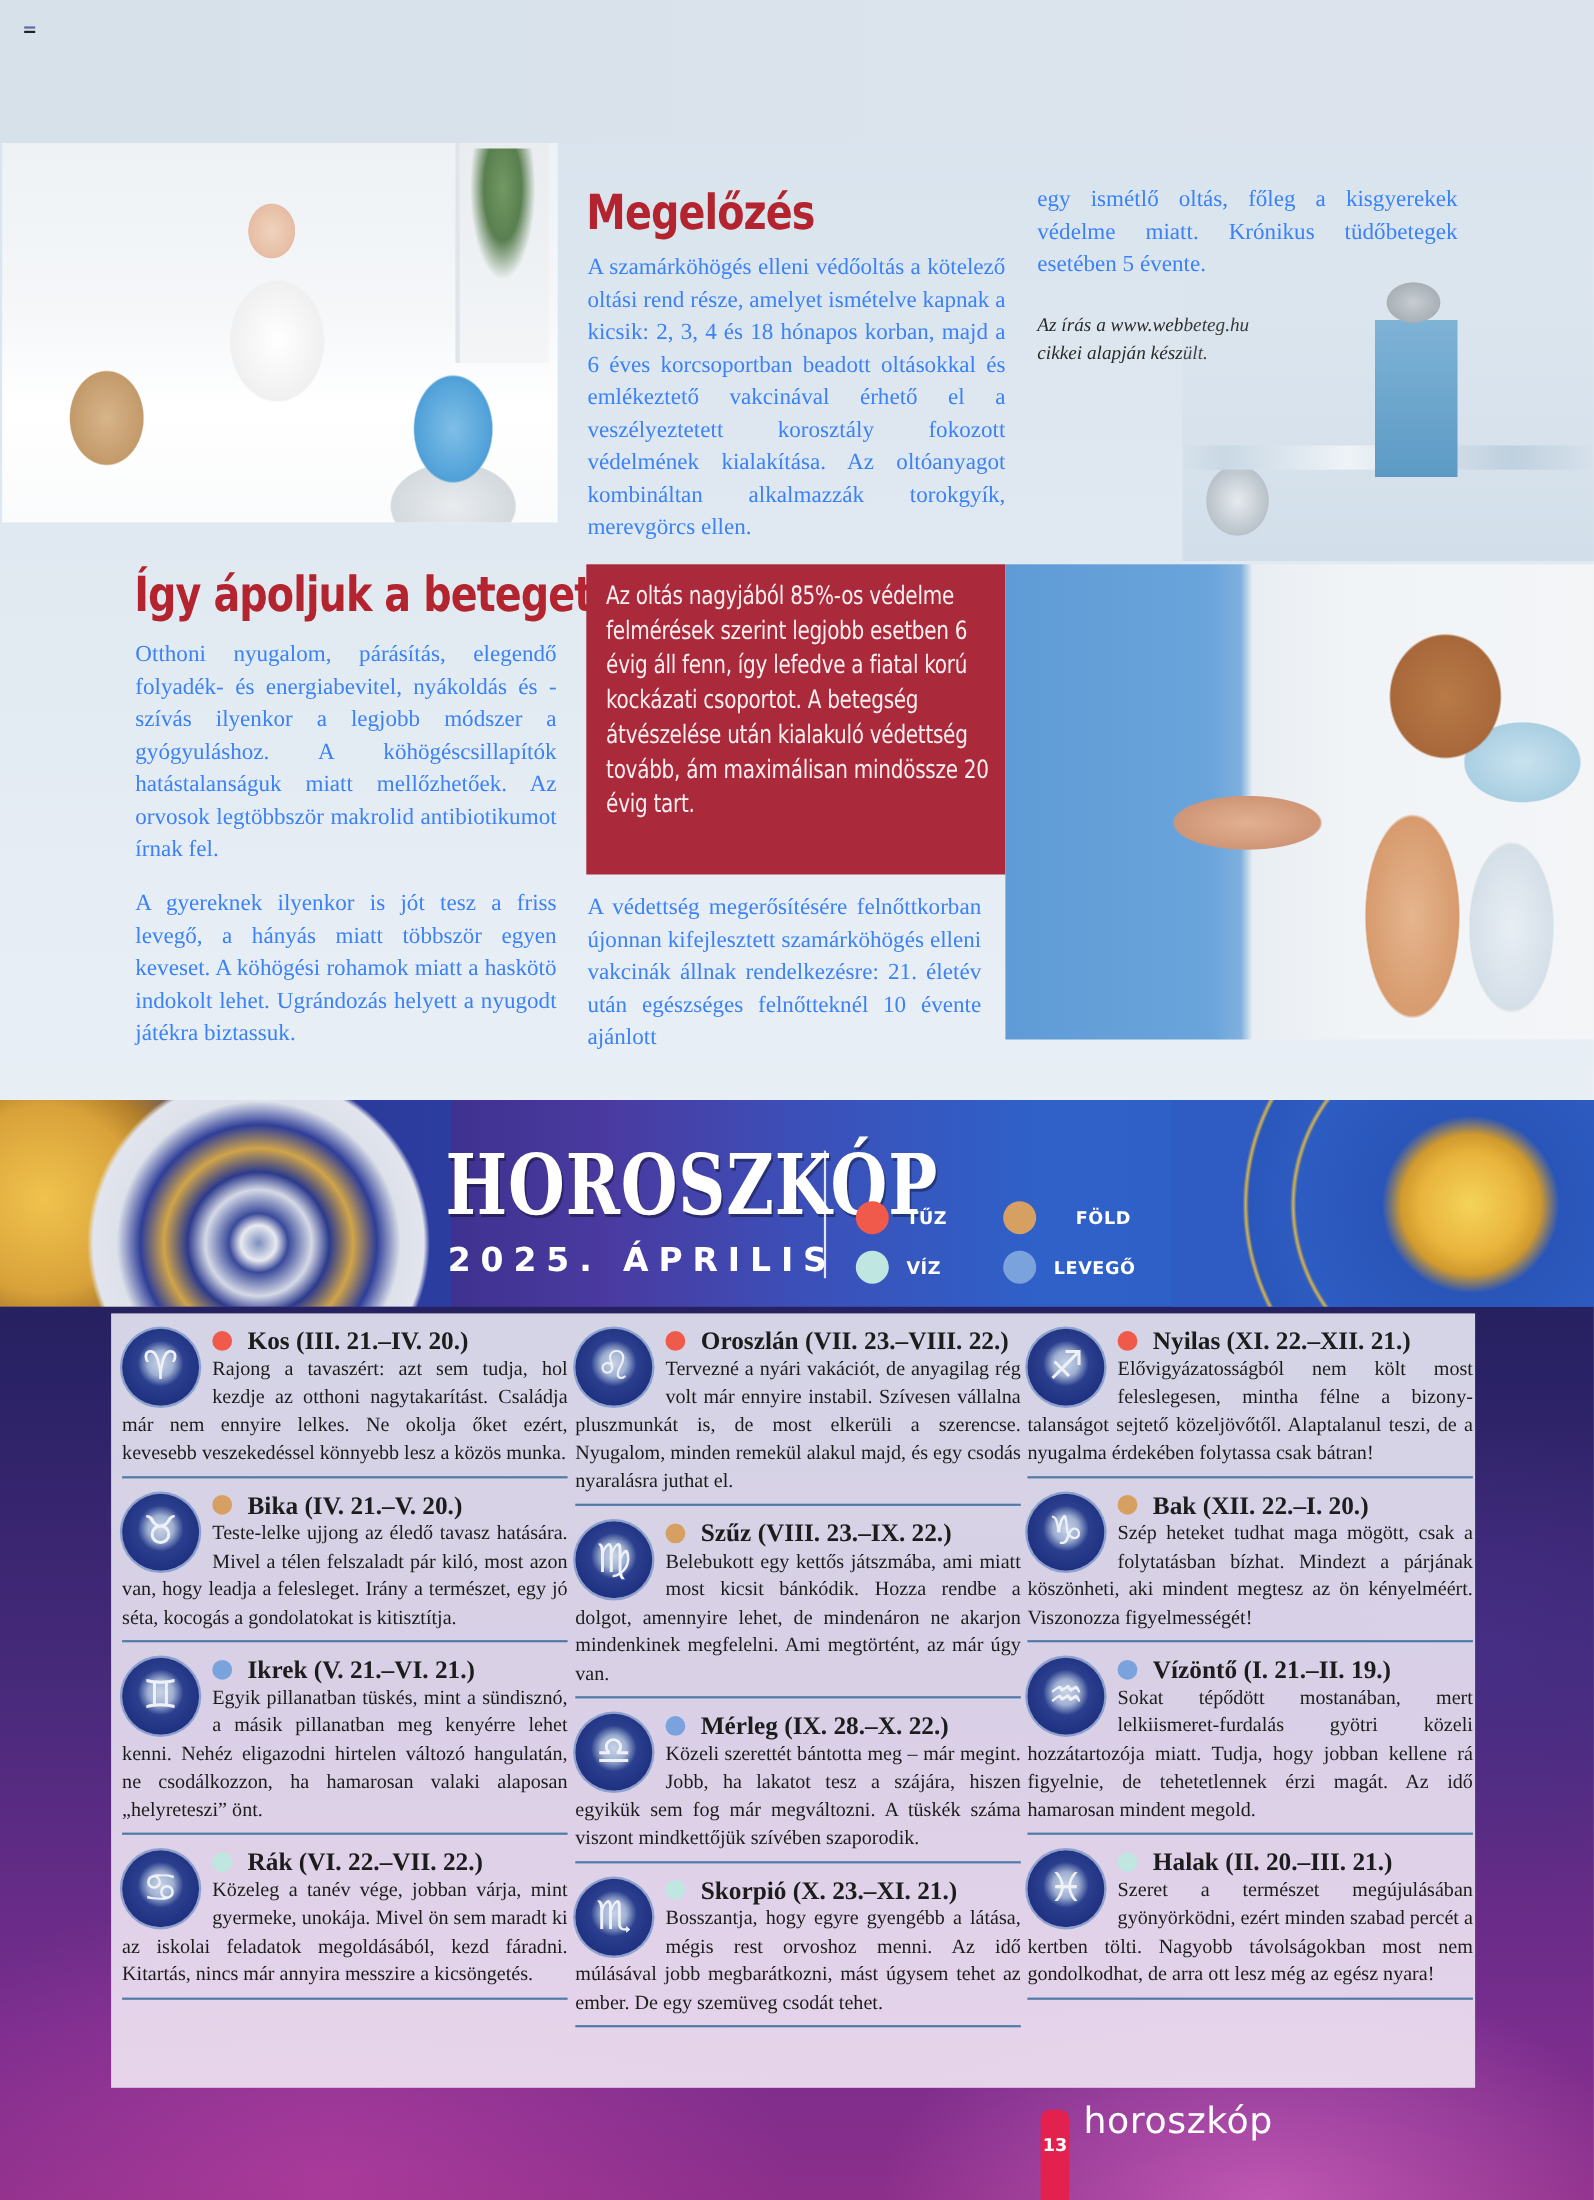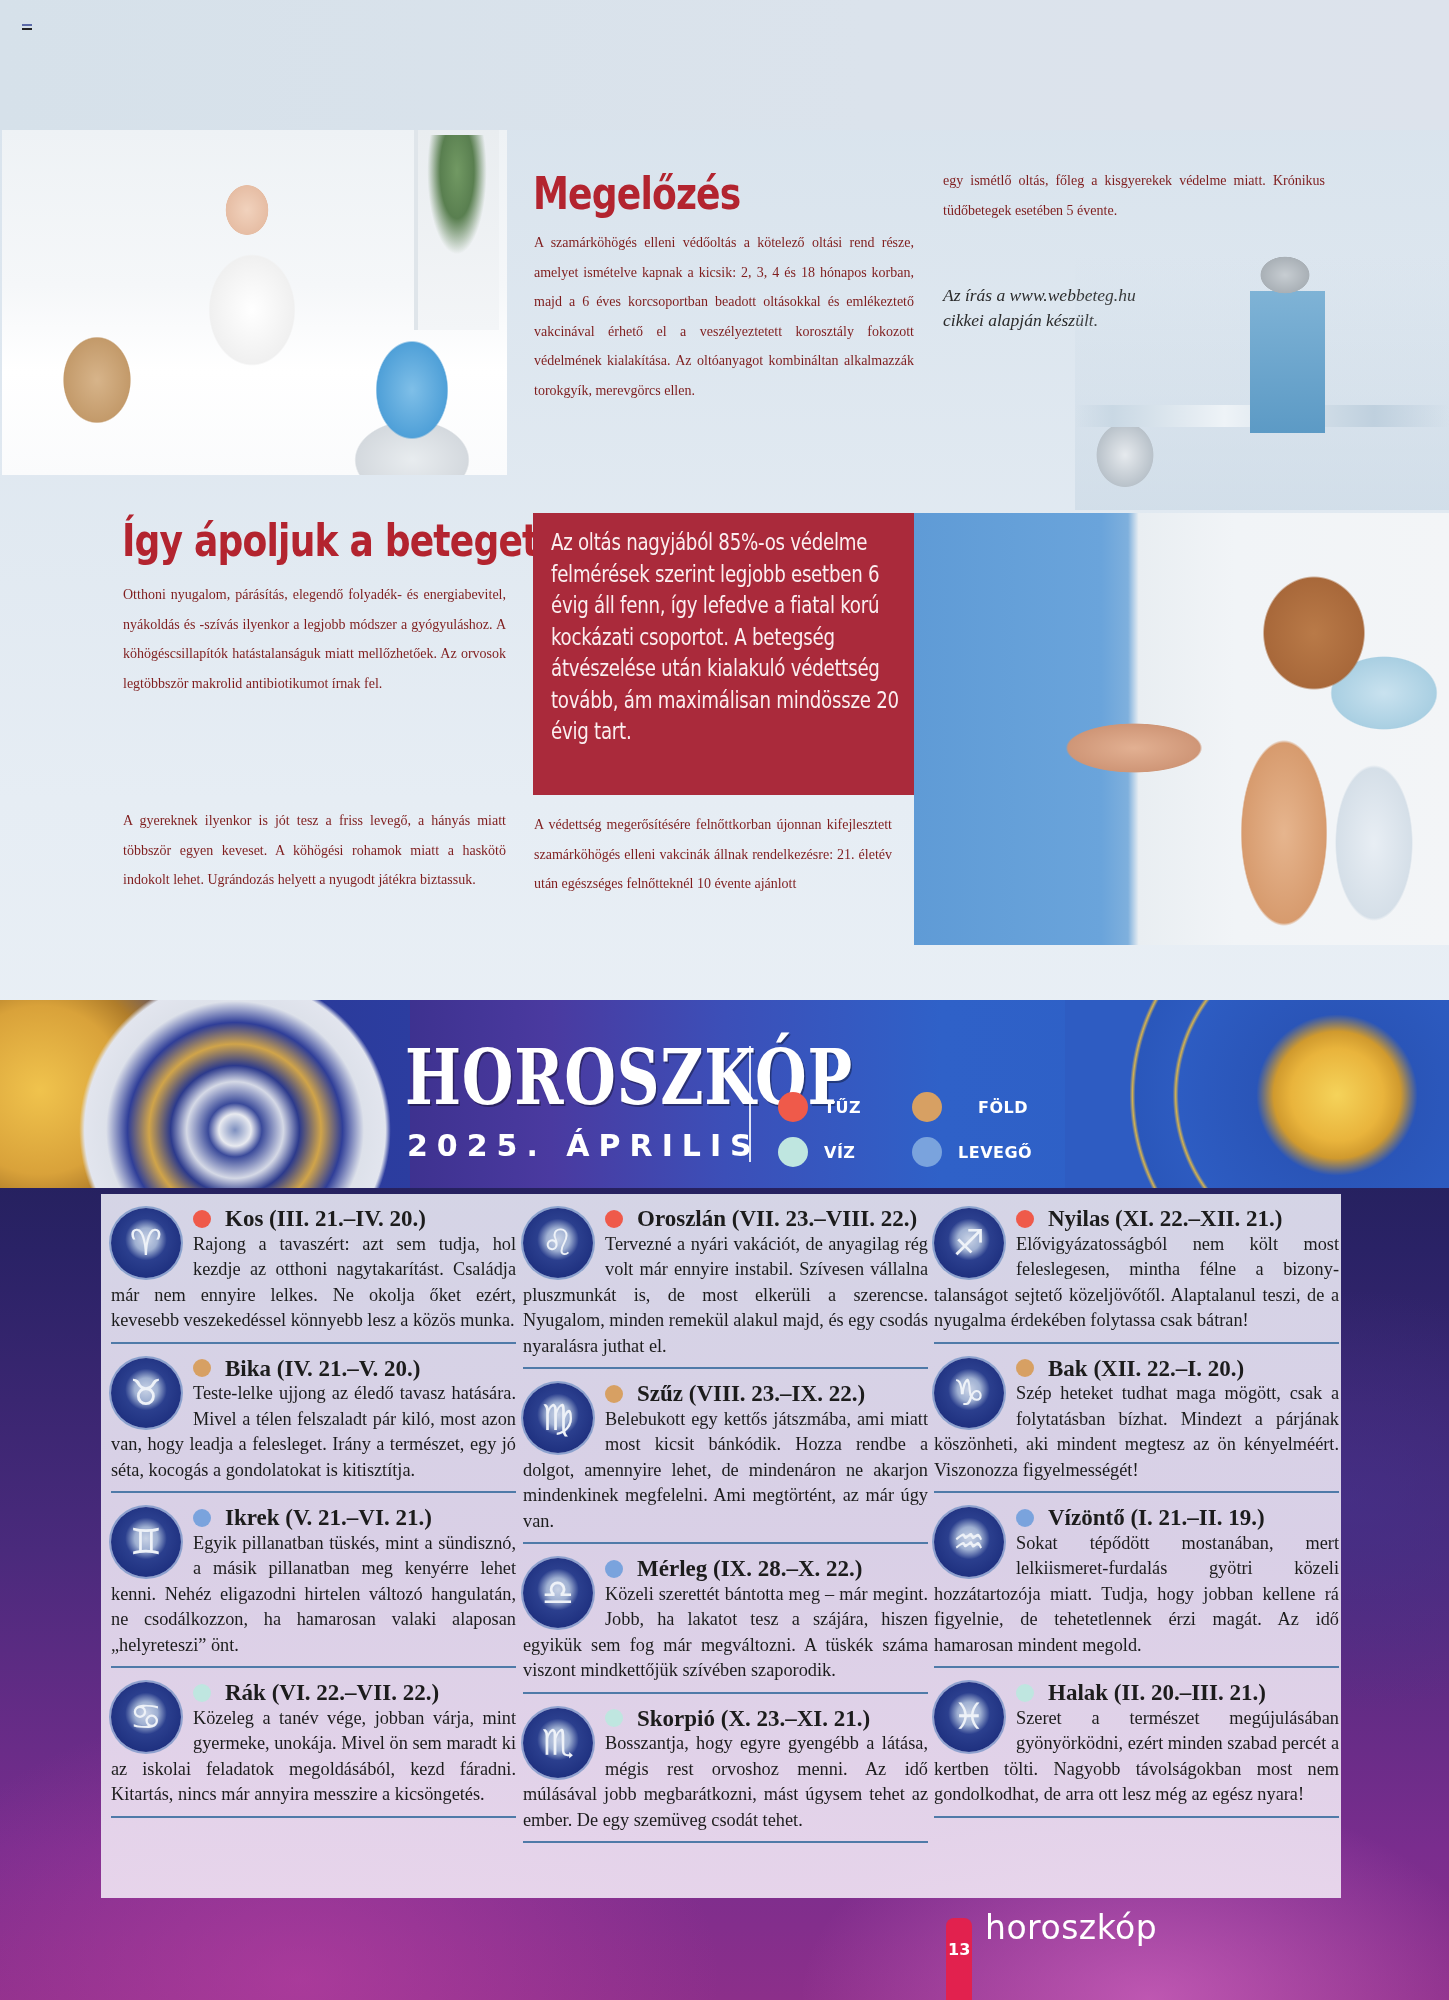--- a/index.html
+++ b/index.html
@@ -50,25 +50,25 @@
     letter-spacing: -1px;
     transform: scaleX(0.82);
     transform-origin: left top;
     white-space: nowrap;
   }
   .t-megelozes { left: 533px; top: 168px; font-size: 44px; }
   .t-apoljuk { left: 122px; top: 515px; font-size: 44px; }
 
   .body-text {
     position: absolute;
-    font-size: 14px;
+    font-size: 21px;
     line-height: 29.5px;
     text-align: justify;
     hyphens: manual;
-    color: #7f1d1d;
+    color: #3b82f6;
   }
   .txt-megelozes { left: 534px; top: 228px; width: 380px; }
   .txt-cont { left: 943px; top: 166px; width: 382px; }
   .txt-apoljuk-1 { left: 123px; top: 580px; width: 383px; }
   .txt-apoljuk-2 { left: 123px; top: 806px; width: 383px; }
   .txt-vedettseg { left: 534px; top: 810px; width: 358px; }
 
   .source-note {
     position: absolute; left: 943px; top: 283px; width: 260px;
     font-style: italic; font-size: 17.5px; line-height: 25px; color: #2a2a2a;

